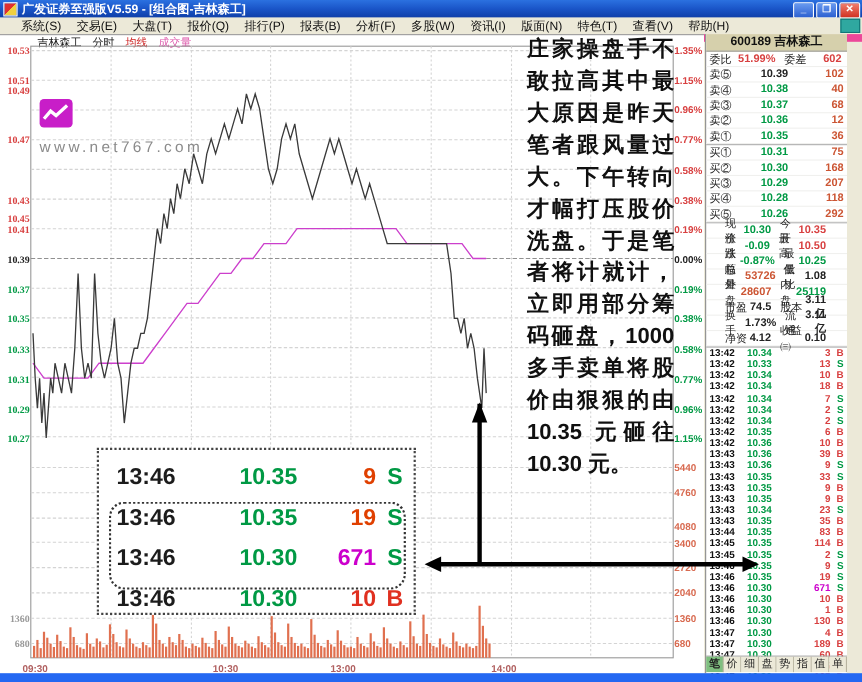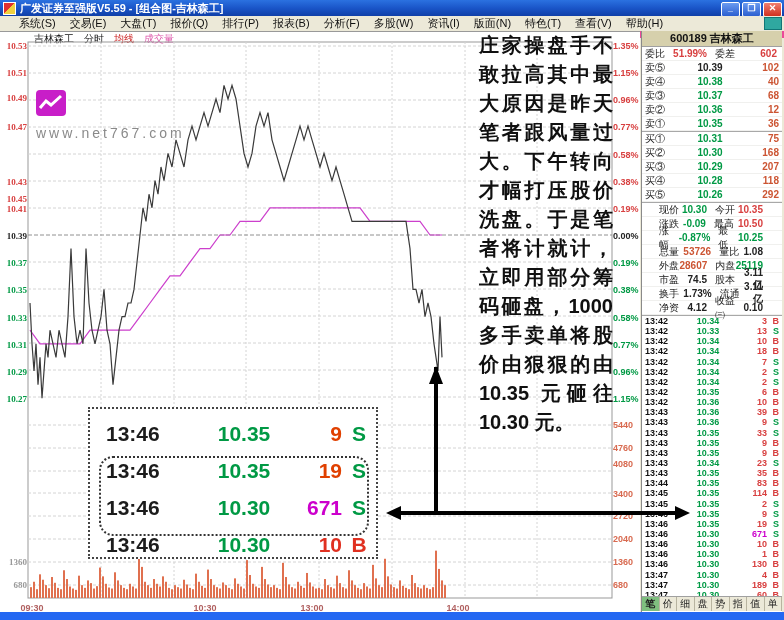--- a/index.html
+++ b/index.html
@@ -35,36 +35,36 @@
   
   .mag-table{position:absolute;left:88px;top:407px;width:290px;height:152px;border:2px dotted #444;background:#fff;
     z-index:25;box-sizing:border-box;padding-top:6px;}
   .mag-row{height:37px;display:flex;align-items:center;font-size:21px;font-weight:bold;}
   .mag-time{width:86px;padding-left:16px;color:#1c1c1c;}
   .mag-price{width:104px;text-align:center;color:#009944;}
   .mag-vol{flex:1;text-align:right;}
   .mag-side{width:34px;text-align:center;}
   .mag-ring{position:absolute;left:9px;top:47px;width:266px;height:76px;border:2px dotted #333;border-radius:14px;pointer-events:none;}
   
-  #quote-panel{position:absolute;left:641px;top:31px;width:141px;height:581px;background:#fff;
+  #quote-panel{position:absolute;left:641px;top:31px;width:129px;height:581px;background:#fff;
     border-left:1px solid #8a8a8a;box-sizing:border-box;font-size:10px;}
   .qp-header{height:15px;background:#d6d0ac;border-bottom:1px solid #a0a0a0;text-align:center;
     font-weight:bold;font-size:11px;color:#111;line-height:15px;}
   .q-row{height:13px;display:flex;align-items:center;padding:0 3px;border-bottom:1px solid #f0f0ee;}
   .q-label{width:30px;color:#222;}
   .q-price{flex:1;text-align:center;font-weight:bold;}
   .q-vol{width:34px;text-align:right;color:#cc5533;font-weight:bold;}
   .sep{border-bottom:1px solid #a8a8a8;}
   .s-row{height:13px;display:flex;align-items:center;padding:0 17px;border-bottom:1px solid #f0f0ee;}
   .s-l{width:26px;color:#222;}
   .s-v{flex:1;text-align:right;font-weight:bold;padding-right:2px;}
   #tick-rows{height:305px;overflow:hidden;border-top:1px solid #a8a8a8;}
   .tick-row{height:10.15px;display:flex;align-items:center;padding:0 3px;font-size:9px;font-weight:bold;}
   .t-time{width:34px;color:#111;}
-  .t-price{flex:1;text-align:center;color:#009944;}
+  .t-price{flex:1;text-align:left;color:#009944;}
   .t-vol{width:30px;text-align:right;}
   .t-side{width:12px;text-align:right;}
   .qp-tabs{position:absolute;left:0;bottom:1px;width:100%;height:14px;display:flex;border-top:1px solid #a0a0a0;}
   .qp-tab{flex:1;text-align:center;font-size:10px;line-height:13px;border-right:1px solid #b8b4a0;background:#ece9d8;color:#222;}
   .qp-tab.active{background:#7fbf7f;font-weight:bold;}
   .panel-widget{position:absolute;right:2px;top:17px;width:16px;height:11px;background:#2fa8a0;border:1px solid #177;z-index:5;}
   
   .bottom-strip{position:absolute;left:0;top:612px;width:784px;height:8px;background:#2468f2;}
   svg{display:block;}
   #overlay-svg{position:absolute;left:0;top:0;z-index:40;pointer-events:none;}
@@ -280,21 +280,21 @@
       <polyline points="30,271.0 32,311.8 34,339.0 36,311.8 38,352.6 40,325.4 42,366.2 44,339.0 46,311.8 48,325.4 50,298.2 53,311.8 56,325.4 59,298.2 62,311.8 65,325.4 68,284.6 71,216.6 74,284.6 77,311.8 80,298.2 83,311.8 86,216.6 89,271.0 92,298.2 95,311.8 98,298.2 101,284.6 104,257.4 107,298.2 110,311.8 113,352.6 116,325.4 119,298.2 122,284.6 125,284.6 128,271.0 131,271.0 134,257.4 137,230.2 140,203.0 143,175.8 146,189.4 149,162.2 152,175.8 155,148.6 158,162.2 161,135.0 164,148.6 168,121.4 172,135.0 176,107.8 180,121.4 184,135.0 188,107.8 192,94.2 196,107.8 200,94.2 204,80.6 208,94.2 212,80.6 216,67.0 220,80.6 224,53.4 228,67.0 232,53.4 236,67.0 240,94.2 244,121.4 248,135.0 252,121.4 256,94.2 260,80.6 264,94.2 268,80.6 272,107.8 276,121.4 280,135.0 284,148.6 288,135.0 292,121.4 296,107.8 300,94.2 304,107.8 308,94.2 312,107.8 316,121.4 320,135.0 324,121.4 328,135.0 332,148.6 336,135.0 340,148.6 344,162.2 348,175.8 352,189.4 358,189.4 364,189.4 370,189.4 376,189.4 382,189.4 388,189.4 394,189.4 400,189.4 406,189.4 410,216.6 413,257.4 416,257.4 419,271.0 422,257.4 425,284.6 428,271.0 431,284.6 434,311.8 436,325.4 438,339.0 440,284.6 442,325.4" fill="none" stroke="#3a3a3a" stroke-width="1.2"></polyline>
     </svg>
   <div class="wm-logo">
     <svg width="30" height="26">
         <polyline points="4,18 10,11 15,15 25,6" fill="none" stroke="#fff" stroke-width="3"></polyline>
       </svg>
   </div>
   <div class="wm-url">www.net767.com</div>
 <span class="axis-label axis-left" style="color: rgb(216, 64, 64); top: 9px;">10.53</span>
     <span class="axis-label axis-left" style="color: rgb(216, 64, 64); top: 36.15px;">10.51</span>
-    <span class="axis-label axis-left" style="color: rgb(216, 64, 64); top: 61px;">10.49</span>
+    <span class="axis-label axis-left" style="color: rgb(216, 64, 64); top: 45px;">10.49</span>
     <span class="axis-label axis-left" style="color: rgb(216, 64, 64); top: 90.45px;">10.47</span>
     <span class="axis-label axis-left" style="color: rgb(216, 64, 64); top: 117.6px; margin-top: 44px;">10.45</span>
     <span class="axis-label axis-left" style="color: rgb(216, 64, 64); top: 144.75px;">10.43</span>
     <span class="axis-label axis-left" style="color: rgb(216, 64, 64); top: 171.9px;">10.41</span>
     <span class="axis-label axis-left" style="color: rgb(34, 34, 34); top: 199.05px;">10.39</span>
     <span class="axis-label axis-left" style="color: rgb(0, 153, 68); top: 226.2px;">10.37</span>
     <span class="axis-label axis-left" style="color: rgb(0, 153, 68); top: 253.35px;">10.35</span>
     <span class="axis-label axis-left" style="color: rgb(0, 153, 68); top: 280.5px;">10.33</span>
     <span class="axis-label axis-left" style="color: rgb(0, 153, 68); top: 307.65px;">10.31</span>
     <span class="axis-label axis-left" style="color: rgb(0, 153, 68); top: 334.8px;">10.29</span>
@@ -308,21 +308,21 @@
     <span class="axis-label axis-right" style="color: rgb(216, 64, 64); top: 171.9px;">0.19%</span>
     <span class="axis-label axis-right" style="color: rgb(34, 34, 34); top: 199.05px;">0.00%</span>
     <span class="axis-label axis-right" style="color: rgb(0, 153, 68); top: 226.2px;">0.19%</span>
     <span class="axis-label axis-right" style="color: rgb(0, 153, 68); top: 253.35px;">0.38%</span>
     <span class="axis-label axis-right" style="color: rgb(0, 153, 68); top: 280.5px;">0.58%</span>
     <span class="axis-label axis-right" style="color: rgb(0, 153, 68); top: 307.65px;">0.77%</span>
     <span class="axis-label axis-right" style="color: rgb(0, 153, 68); top: 334.8px;">0.96%</span>
     <span class="axis-label axis-right" style="color: rgb(0, 153, 68); top: 361.95px;">1.15%</span>
     <span class="axis-label axis-right" style="color: rgb(216, 106, 80); top: 388px;">5440</span>
     <span class="axis-label axis-right" style="color: rgb(216, 106, 80); top: 410.85px;">4760</span>
-    <span class="axis-label axis-right" style="color: rgb(216, 106, 80); top: 427px;">4080</span>
+    <span class="axis-label axis-right" style="color: rgb(216, 106, 80); top: 442px;">4080</span>
     <span class="axis-label axis-right" style="color: rgb(216, 106, 80); top: 456.55px;">3400</span>
     <span class="axis-label axis-right" style="color: rgb(216, 106, 80); top: 479.4px;">2720</span>
     <span class="axis-label axis-right" style="color: rgb(216, 106, 80); top: 502.25px;">2040</span>
     <span class="axis-label axis-right" style="color: rgb(216, 106, 80); top: 525.1px;">1360</span>
     <span class="axis-label axis-right" style="color: rgb(216, 106, 80); top: 547.95px;">680</span>
     <span class="axis-label axis-left" style="color: rgb(153, 153, 153); top: 525px;">1360</span>
     <span class="axis-label axis-left" style="color: rgb(153, 153, 153); top: 548px;">680</span>
     <span class="axis-label axis-time" style="color: rgb(176, 96, 96); top: 571px; left: 32px;">09:30</span>
     <span class="axis-label axis-time" style="color: rgb(176, 96, 96); top: 571px; left: 205px;">10:30</span>
     <span class="axis-label axis-time" style="color: rgb(176, 96, 96); top: 571px; left: 312px;">13:00</span>

